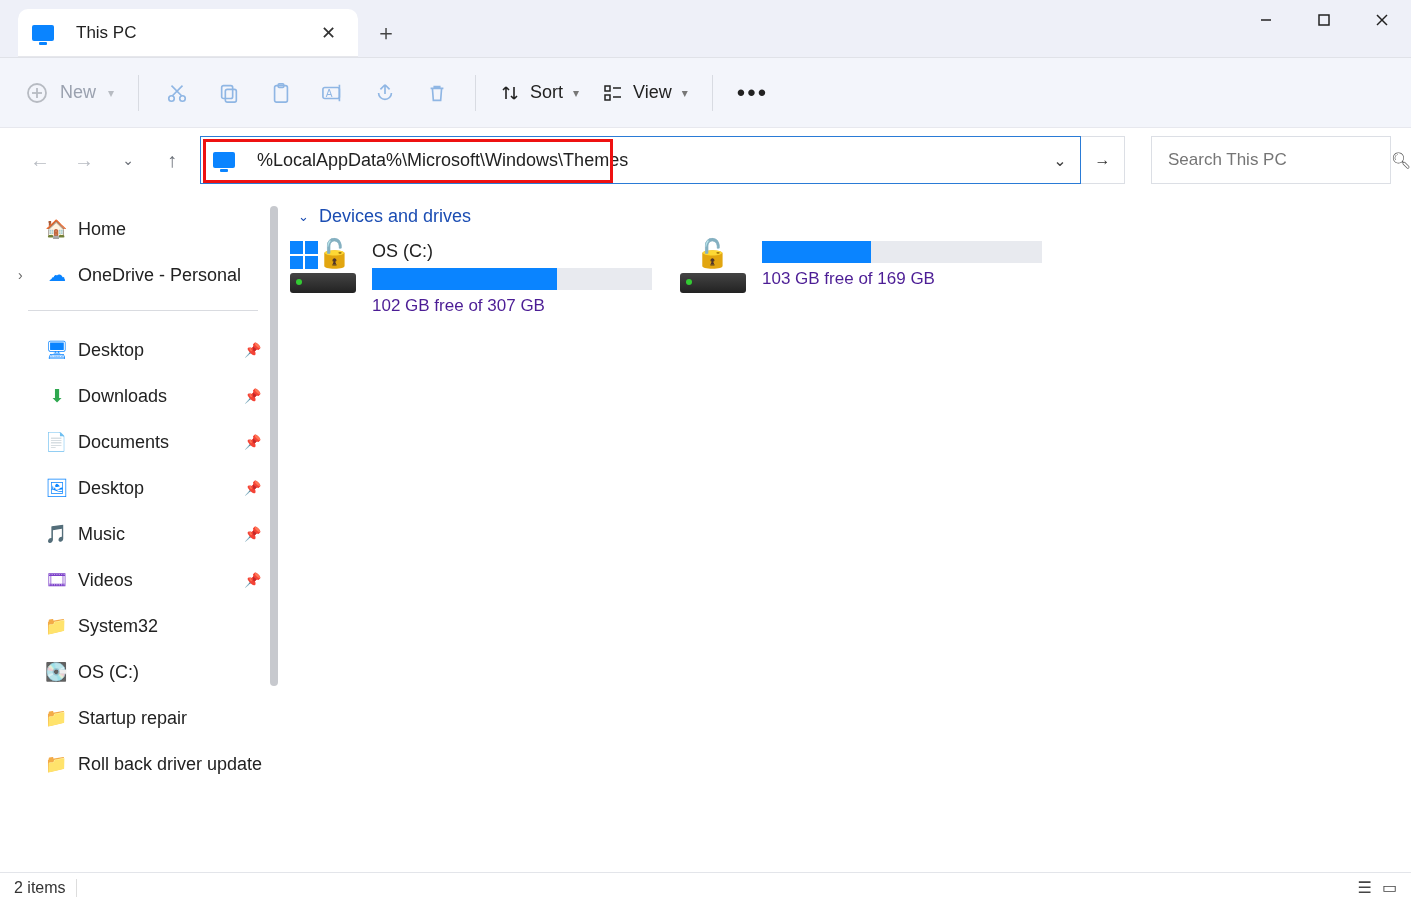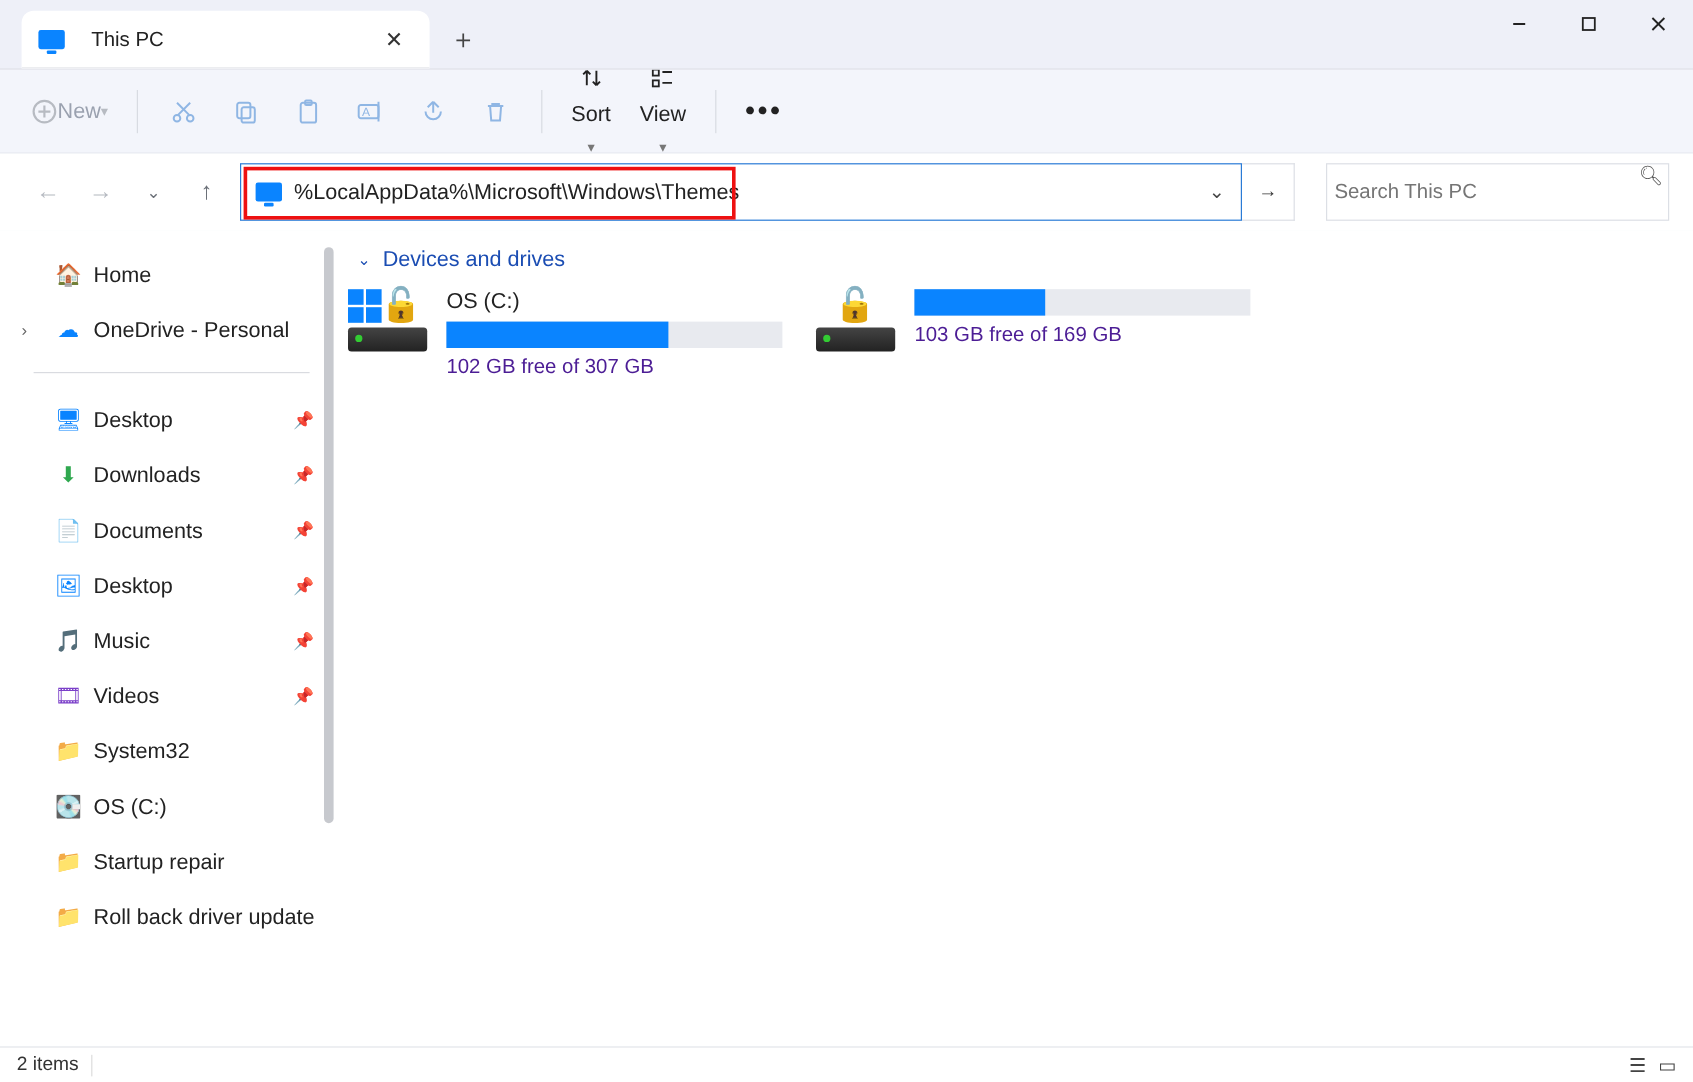--- a/index.html
+++ b/index.html
@@ -6,36 +6,36 @@
   body { margin: 0; width: 1411px; height: 902px; background: #f7f8fc; overflow: hidden; display: flex; flex-direction: column; }
   
   .titlebar { height: 58px; display: flex; align-items: flex-end; background: #eef0f8; border-bottom: 1px solid #e0e2e8; position: relative; }
   .tab { margin-left: 18px; height: 48px; width: 340px; background: #fff; border-top-left-radius: 10px; border-top-right-radius: 10px; display: flex; align-items: center; padding: 0 14px; gap: 22px; font-size: 17px; color: #222; box-shadow: 0 -1px 0 #e6e7ec inset; position: relative; }
   .tab .close { margin-left: auto; font-size: 18px; color: #333; padding: 4px 8px; cursor: pointer; }
   .new-tab { width: 40px; height: 40px; display: flex; align-items: center; justify-content: center; color: #444; font-size: 22px; margin-left: 8px; margin-bottom: 4px; cursor: pointer; }
   .window-controls { position: absolute; right: 0; top: 0; height: 40px; display: flex; }
   .window-controls div { width: 58px; height: 40px; display: flex; align-items: center; justify-content: center; font-size: 16px; color: #222; cursor: pointer; }
   
   .toolbar { height: 70px; background: #f3f5fb; display: flex; align-items: center; padding: 0 26px; gap: 24px; border-bottom: 1px solid #e7e8ee; color: #9aa1af; }
-  .toolbar .btn { display: flex; align-items: center; gap: 0; font-size: 18px; color: #9aa1af; cursor: pointer; }
+  .toolbar .btn { display: flex; align-items: center; gap: 12px; font-size: 18px; color: #9aa1af; cursor: pointer; }
   .toolbar .icon-btn { width: 28px; height: 28px; display: flex; align-items: center; justify-content: center; color: #8fb6e4; cursor: pointer; }
   .toolbar .sep { width: 1px; height: 36px; background: #d8dbe2; }
-  .toolbar .text-btn { color: #222; display: flex; align-items: center; gap: 10px; font-size: 18px; cursor: pointer; flex-direction: column; }
+  .toolbar .text-btn { color: #222; display: flex; align-items: center; gap: 10px; font-size: 18px; cursor: pointer; }
   .more { font-size: 24px; letter-spacing: 2px; color: #222; cursor: pointer; }
   
   .navrow { height: 64px; background: #fff; display: flex; align-items: center; padding: 0 20px 0 24px; gap: 12px; }
   .nav-arrow { width: 32px; height: 32px; display: flex; align-items: center; justify-content: center; color: #6b7078; font-size: 20px; cursor: pointer; }
   .nav-arrow.disabled { color: #b7bbc2; }
   .addressbar-wrap { flex: 1; display: flex; align-items: center; height: 48px; border: 1px solid #2a7bd6; position: relative; }
   .addressbar-highlight { position: absolute; left: 2px; top: 2px; height: 44px; width: 410px; border: 3px solid #e11; pointer-events: none; }
-  .addressbar { display: flex; align-items: center; gap: 8px; padding: 0 12px; flex: 1; }
+  .addressbar { display: flex; align-items: center; gap: 20px; padding: 0 12px; flex: 1; }
   .addr-input { border: none; outline: none; font-size: 18px; color: #222; background: transparent; flex: 1; }
   .addr-dropdown { width: 40px; height: 46px; display: flex; align-items: center; justify-content: center; color: #444; cursor: pointer; }
   .go-btn { width: 44px; height: 48px; border: 1px solid #dcdfe5; border-left: none; display: flex; align-items: center; justify-content: center; color: #333; cursor: pointer; }
-  .searchbox { width: 286px; height: 48px; border: 1px solid #dcdfe5; margin-left: 14px; display: flex; padding: 0 4px; }
+  .searchbox { width: 240px; height: 48px; border: 1px solid #dcdfe5; margin-left: 14px; display: flex; align-items: center; padding: 0 14px; }
   .searchbox input { border: none; outline: none; font-size: 17px; flex: 1; color: #555; background: transparent; }
   .searchbox .mag { color: #555; }
   
   .content { flex: 1; display: flex; background: #fff; overflow: hidden; }
   .sidebar { width: 278px; position: relative; padding-top: 14px; }
   .side-scroll { position: absolute; right: 0; top: 14px; width: 8px; height: 480px; background: #c7c9ce; border-radius: 4px; }
   .side-item { height: 46px; display: flex; align-items: center; padding-left: 46px; gap: 10px; font-size: 18px; color: #222; cursor: pointer; position: relative; }
   .side-item.top { padding-left: 46px; }
   .side-item .expand { position: absolute; left: 18px; color: #666; font-size: 14px; }
   .side-item .pin { position: absolute; right: 16px; color: #888; font-size: 14px; }

